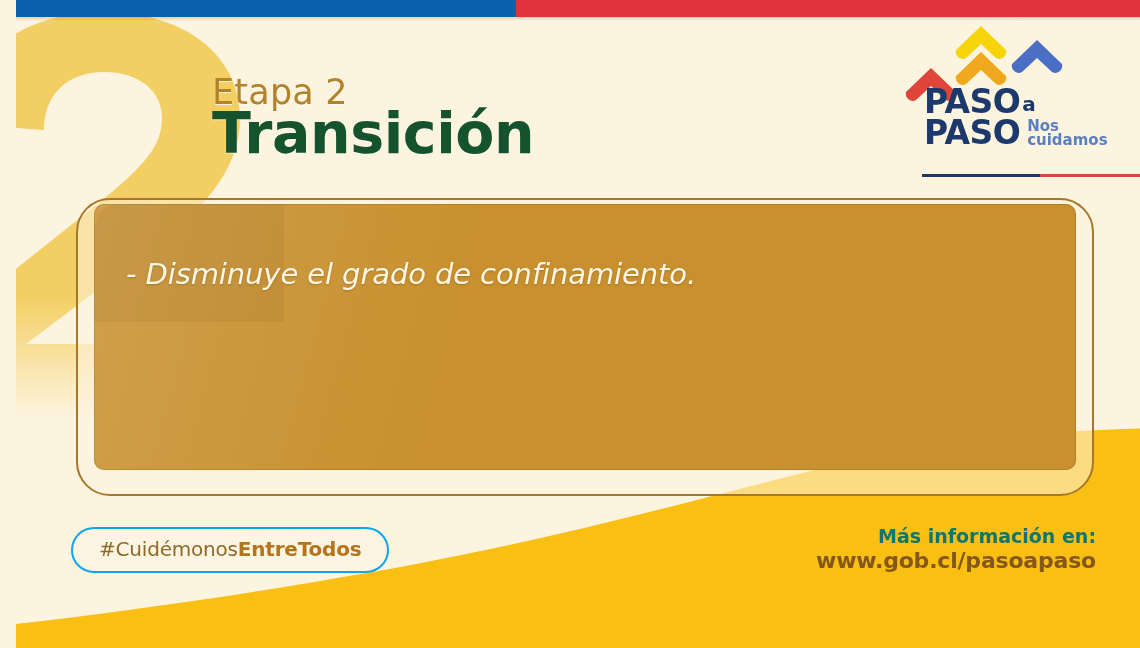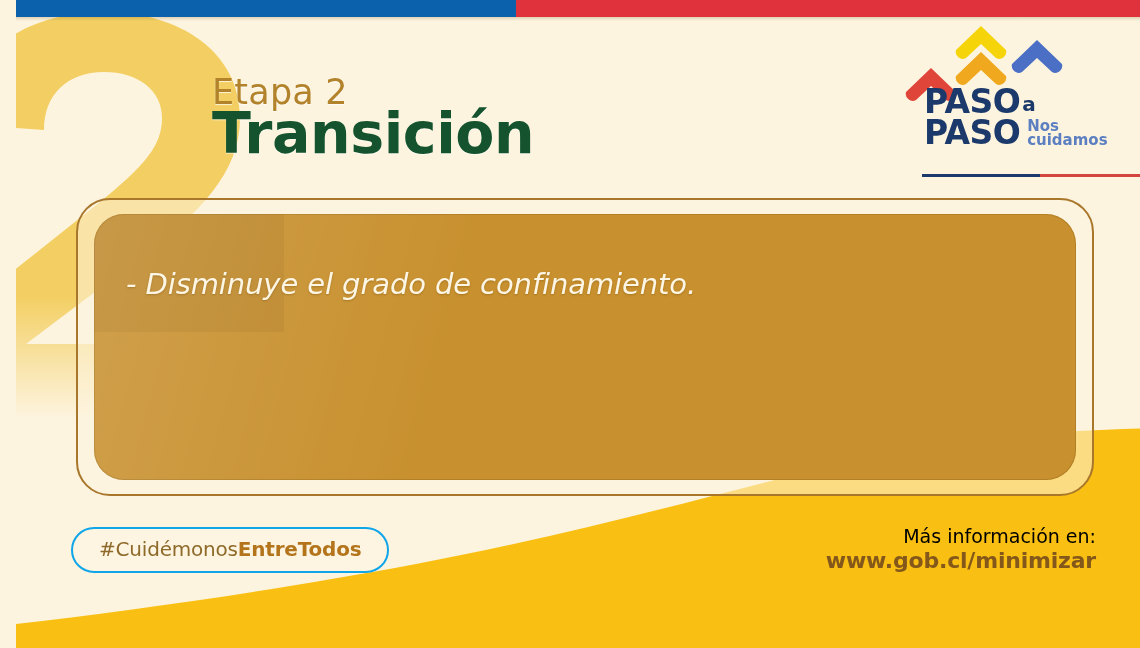--- a/index.html
+++ b/index.html
@@ -77,22 +77,22 @@
   .logo-rule .lr-red{left:118px;width:100px;background:#d4453f;}
 
   
   .card-outer{
     position:absolute;left:60px;top:198px;width:1018px;height:298px;z-index:15;
     border:2px solid #a9772c;border-radius:34px;
     background:rgba(253,244,223,.55);
     box-sizing:border-box;
   }
   .card-inner{
-    position:absolute;left:78px;top:214px;width:982px;height:266px;z-index:16;
-    border-radius:30px;
+    position:absolute;left:78px;top:204px;width:982px;height:266px;z-index:16;
+    border-radius:10px;
     background:#c8902e;
     box-shadow:inset 0 0 0 1px rgba(140,96,20,.35);
     overflow:hidden;
   }
   .card-inner::before{
     content:"";position:absolute;left:0;top:0;width:190px;height:118px;
     background:rgba(120,82,16,.13);
     border-top-left-radius:26px;
   }
   .card-inner::after{
@@ -121,21 +121,21 @@
     font-size:20px;line-height:21px;letter-spacing:-.2px;white-space:nowrap;
   }
   .ht-a{color:#8e6a2a;font-weight:400;}
   .ht-b{color:#b3741b;font-weight:bold;}
 
   .more-info{
     position:absolute;right:60px;top:524px;z-index:25;text-align:right;
   }
   .mi-line1{
     font-family:"DejaVu Sans", sans-serif;
-    font-size:19px;line-height:24px;color:#000000;font-weight:400;
+    font-size:19px;line-height:24px;color:#0f766e;font-weight:700;
   }
   .mi-line2{
     font-family:"DejaVu Sans", sans-serif;
     font-size:22px;line-height:26px;color:#84571a;font-weight:bold;letter-spacing:-.2px;
   }
 </style>
 </head>
 <body>
 
 <div id="stage">
@@ -224,16 +224,16 @@
       <div class="bullet">- Disminuye el grado de confinamiento.</div>
     </div>
   </div>
 
   <div class="hashtag-pill">
     <span><span class="ht-a">#Cuidémonos</span><span class="ht-b">EntreTodos</span></span>
   </div>
 
   <div class="more-info">
     <div class="mi-line1">Más información en:</div>
-    <div class="mi-line2">www.gob.cl/minimizar</div>
+    <div class="mi-line2">www.gob.cl/pasoapaso</div>
   </div>
 
 </div>
 
 </body></html>

